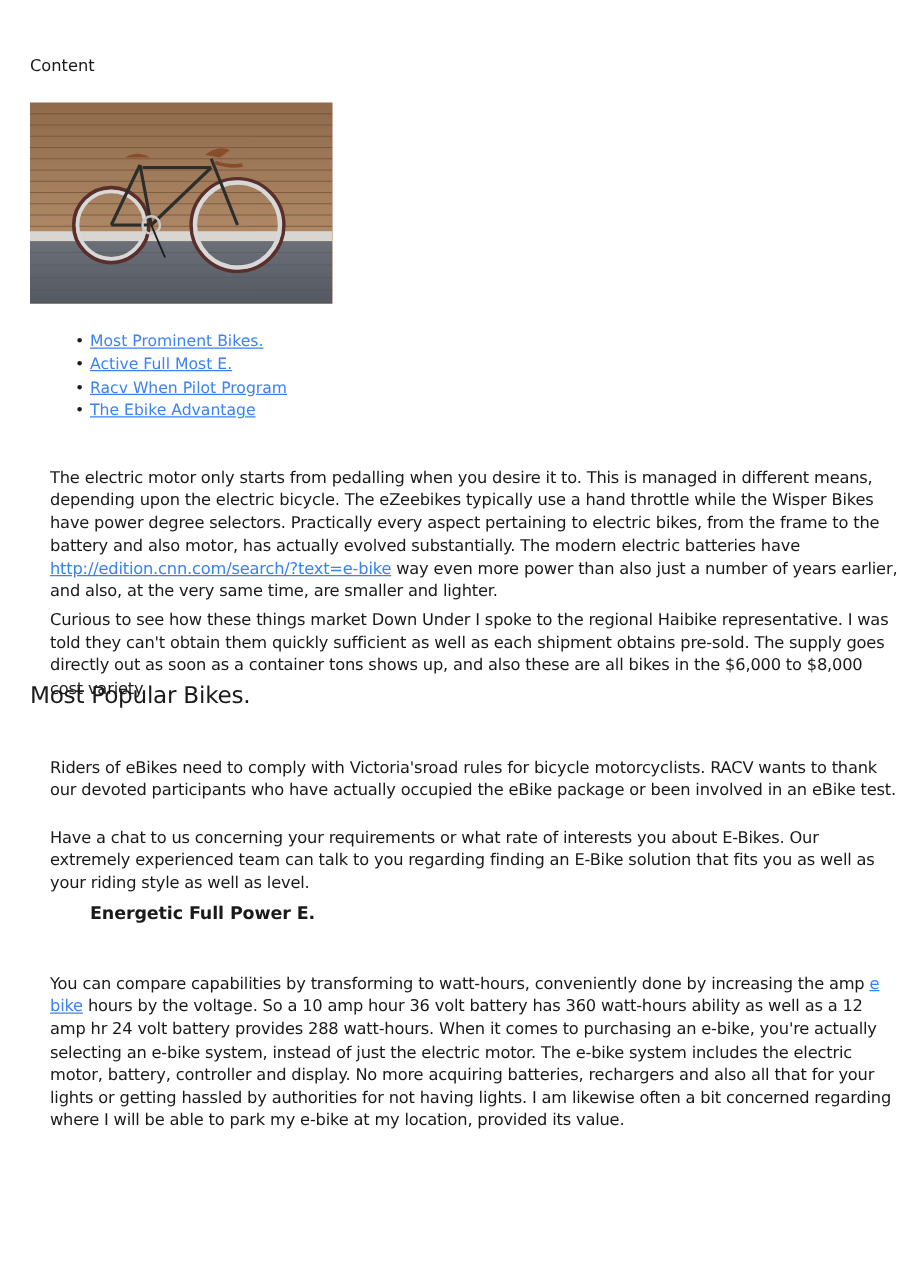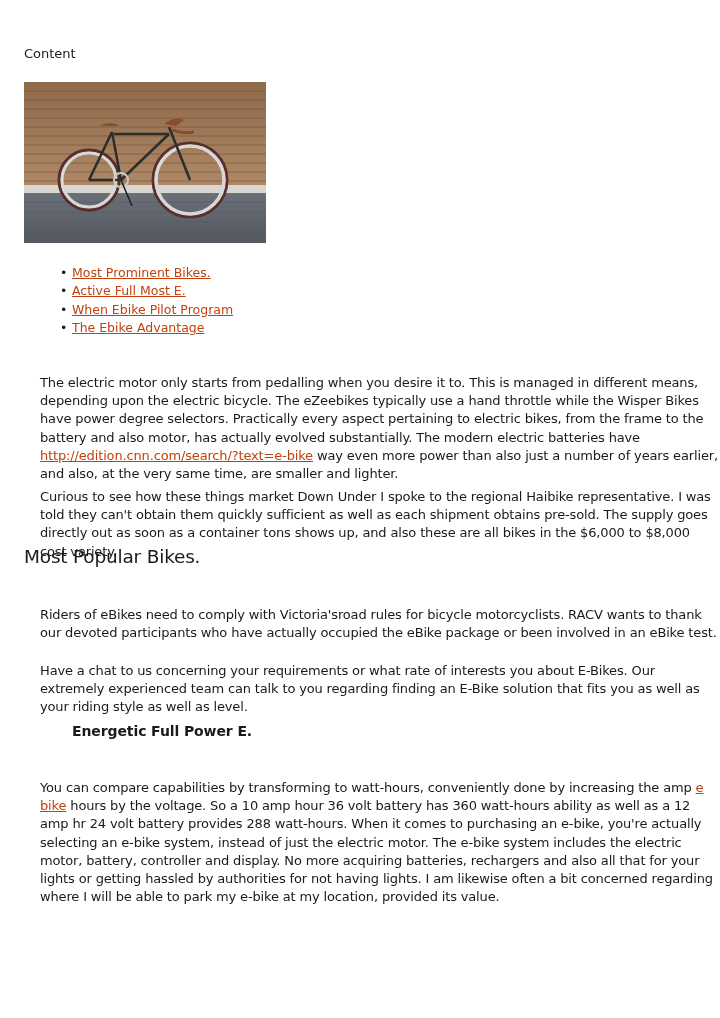--- a/index.html
+++ b/index.html
@@ -13,21 +13,21 @@
       position: absolute; left: 24px; top: 82px; width: 242px; height: 161px; overflow: hidden;
       background: #a57d5a;
     }
     .hero svg { display: block; width: 242px; height: 161px; }
     ul.toc {
       position: absolute; left: 60px; top: 264px; margin: 0; padding: 0; list-style: none;
       font-size: 12.5px; line-height: 18.3px;
     }
     ul.toc li { position: relative; padding-left: 12px; }
     ul.toc li::before { content: "•"; position: absolute; left: 0; top: 0; color: #1a1a1a; }
-    a { color: #c2410c; text-decoration: underline; }
+    a { color: #3b82f6; text-decoration: underline; }
     p.body {
       position: absolute; left: 24px; width: 680px; margin: 16px;
       font-size: 13px; line-height: 18.2px; letter-spacing: -0.15px;
     }
     h2.sec { position: absolute; left: 24px; margin: 0; font-size: 18.5px; font-weight: normal; letter-spacing: -0.2px; }
     h3.sub { position: absolute; left: 24px; margin: 0; font-size: 14px; font-weight: bold; letter-spacing: -0.1px; }
   </style>
 </head>
 <body>
 
@@ -87,21 +87,21 @@
 
     <path d="M76 44 Q86 38 96 44 Z" fill="#8a4d2b"></path>
     <path d="M140 42 Q150 34 160 38 L152 44 Z" fill="#8a4d2b"></path>
     <path d="M148 48 Q160 52 170 50" stroke="#8a4d2b" stroke-width="3" fill="none"></path>
   </svg>
 </div>
 
 <ul class="toc">
   <li><a href="#">Most Prominent Bikes.</a></li>
   <li><a href="#">Active Full Most E.</a></li>
-  <li><a href="#">When Ebike Pilot Program</a></li>
+  <li><a href="#">Racv When Pilot Program</a></li>
   <li><a href="#">The Ebike Advantage</a></li>
 </ul>
 
 <p class="body" style="top:358px;"><span>The electric motor only starts from pedalling when you desire it to. This is managed in different means, depending upon the electric bicycle. The eZeebikes typically use a hand throttle while the Wisper Bikes have power degree selectors. Practically every aspect pertaining to electric bikes, from the frame to the battery and also motor, has actually evolved substantially. The modern electric batteries have </span><a href="#">http://edition.cnn.com/search/?text=e-bike</a><span> way even more power than also just a number of years earlier, and also, at the very same time, are smaller and lighter.</span></p>
 
 <p class="body" style="top:472px;">Curious to see how these things market Down Under I spoke to the regional Haibike representative. I was told they can't obtain them quickly sufficient as well as each shipment obtains pre-sold. The supply goes directly out as soon as a container tons shows up, and also these are all bikes in the $6,000 to $8,000 cost variety.</p>
 
 <h2 class="sec" style="top:546px;">Most Popular Bikes.</h2>
 
 <p class="body" style="top:590px;">Riders of eBikes need to comply with Victoria'sroad rules for bicycle motorcyclists. RACV wants to thank our devoted participants who have actually occupied the eBike package or been involved in an eBike test.</p>

